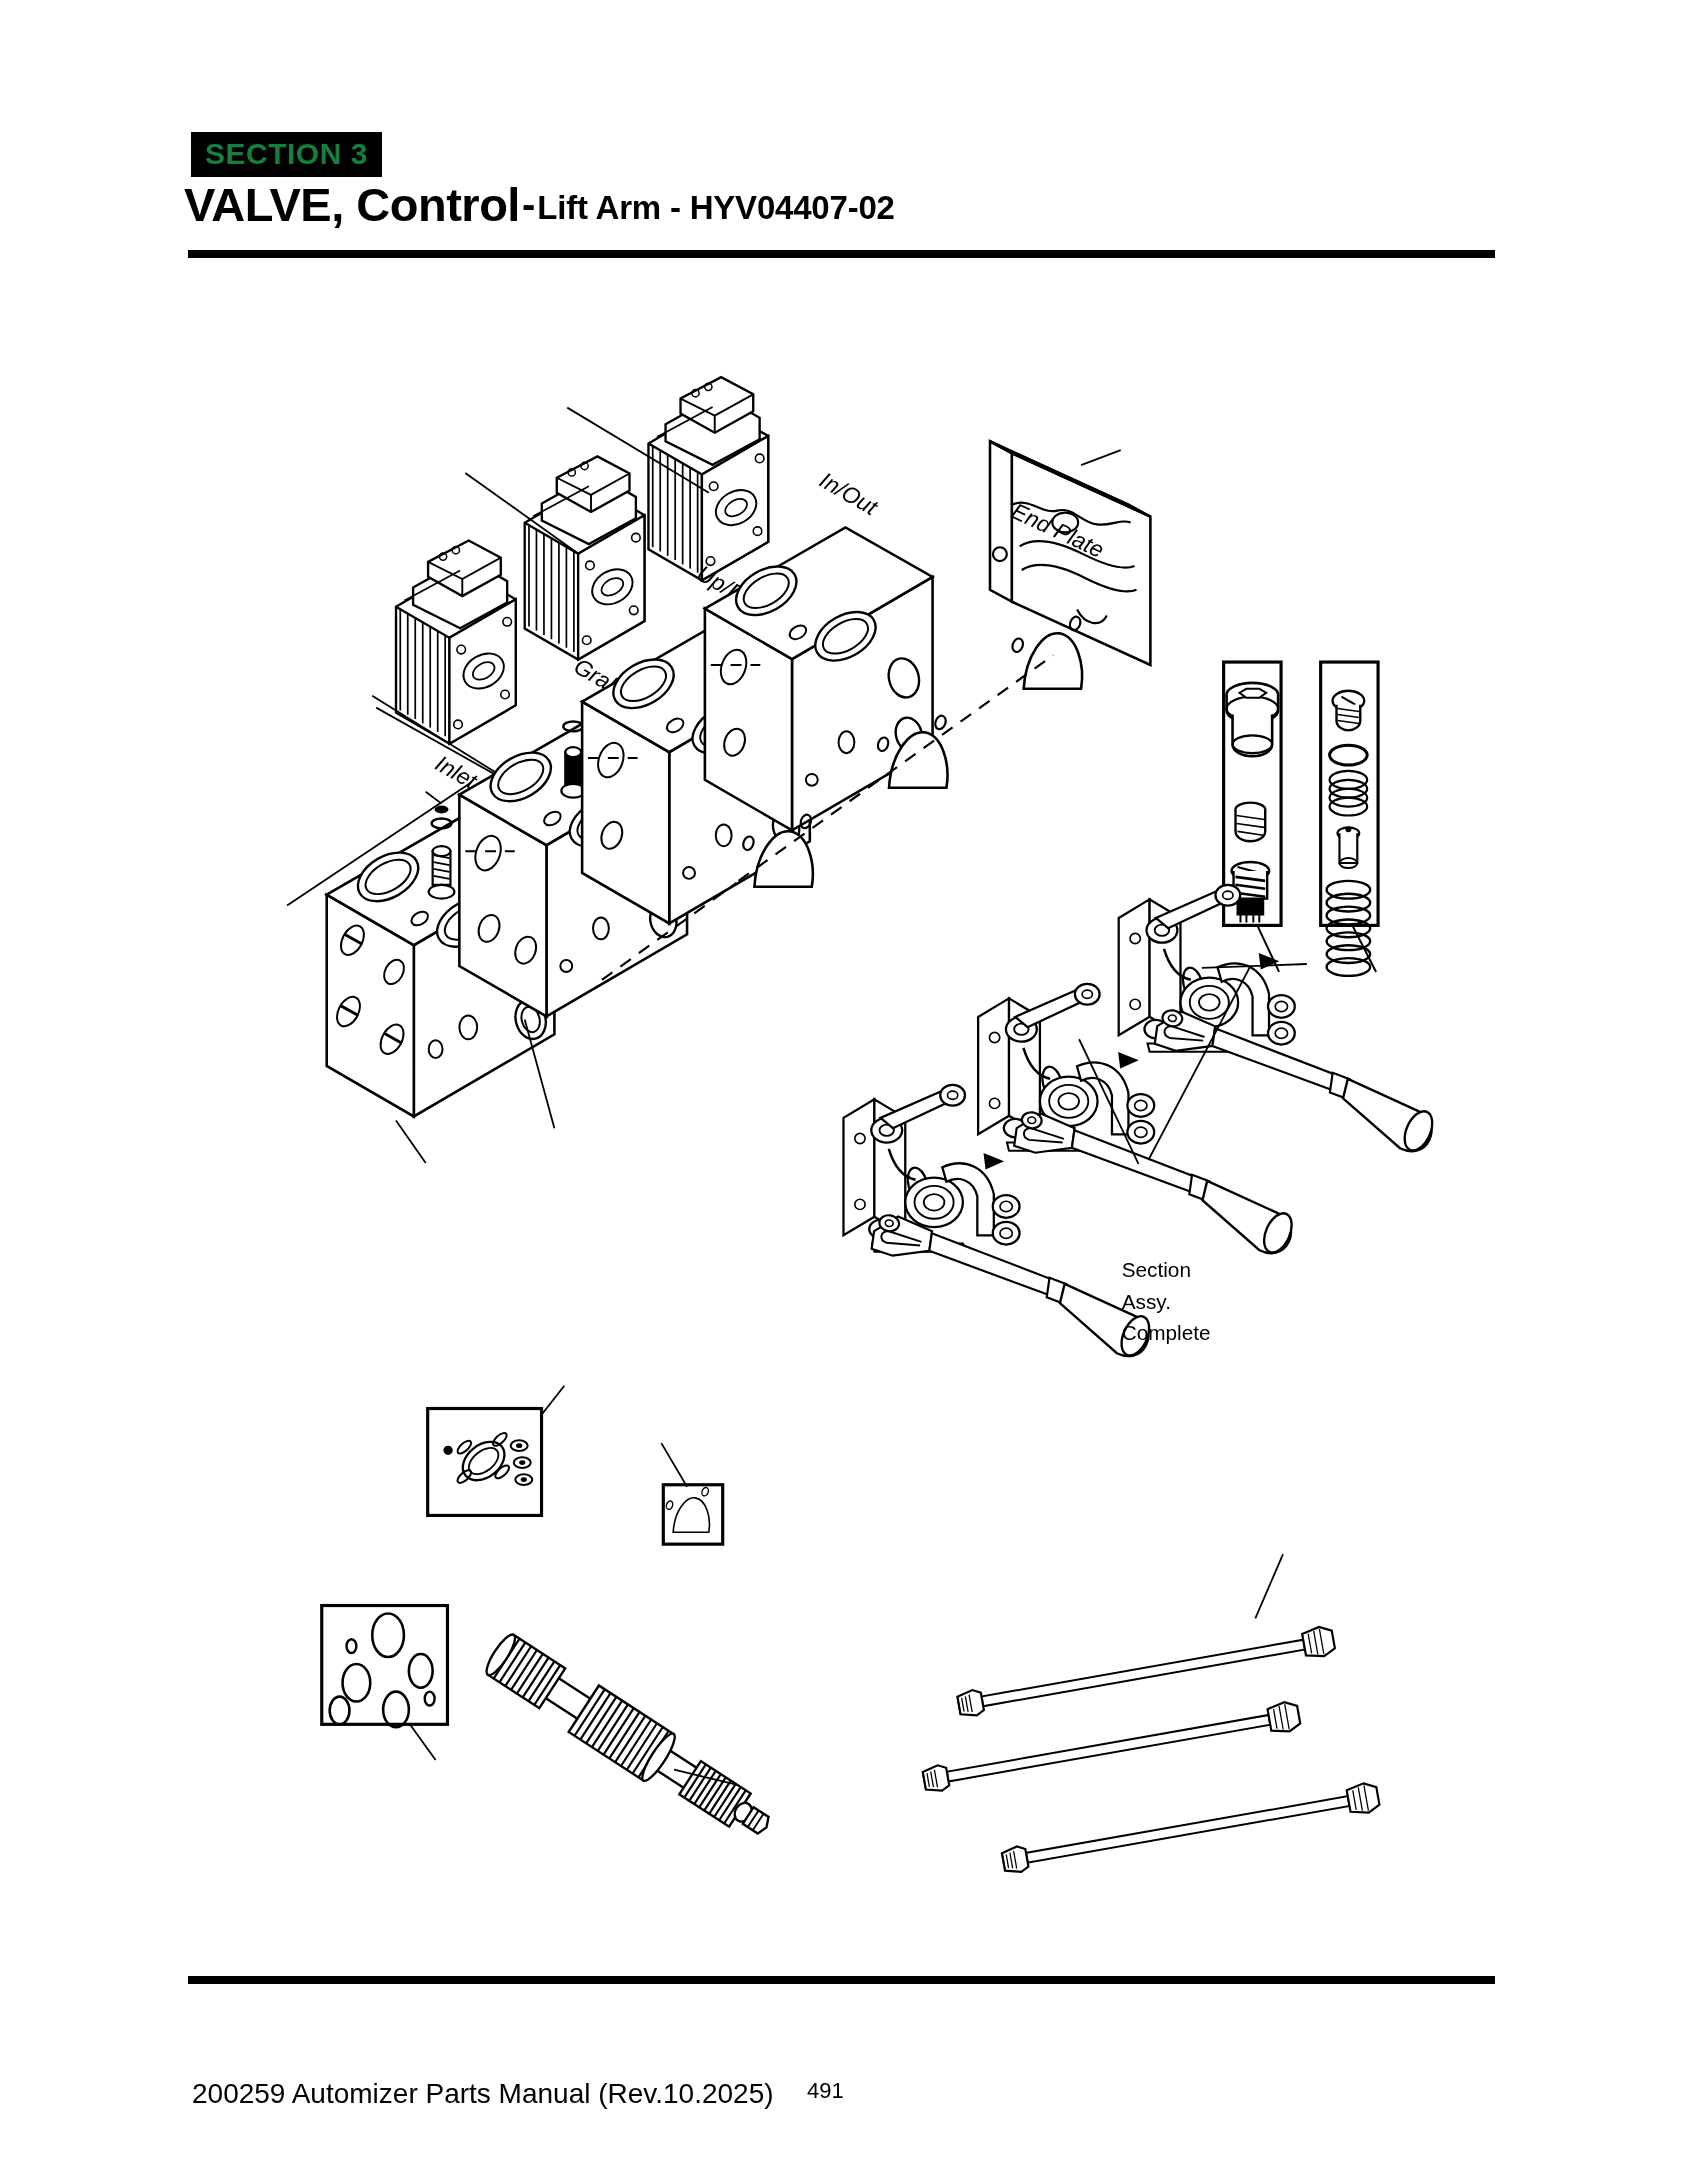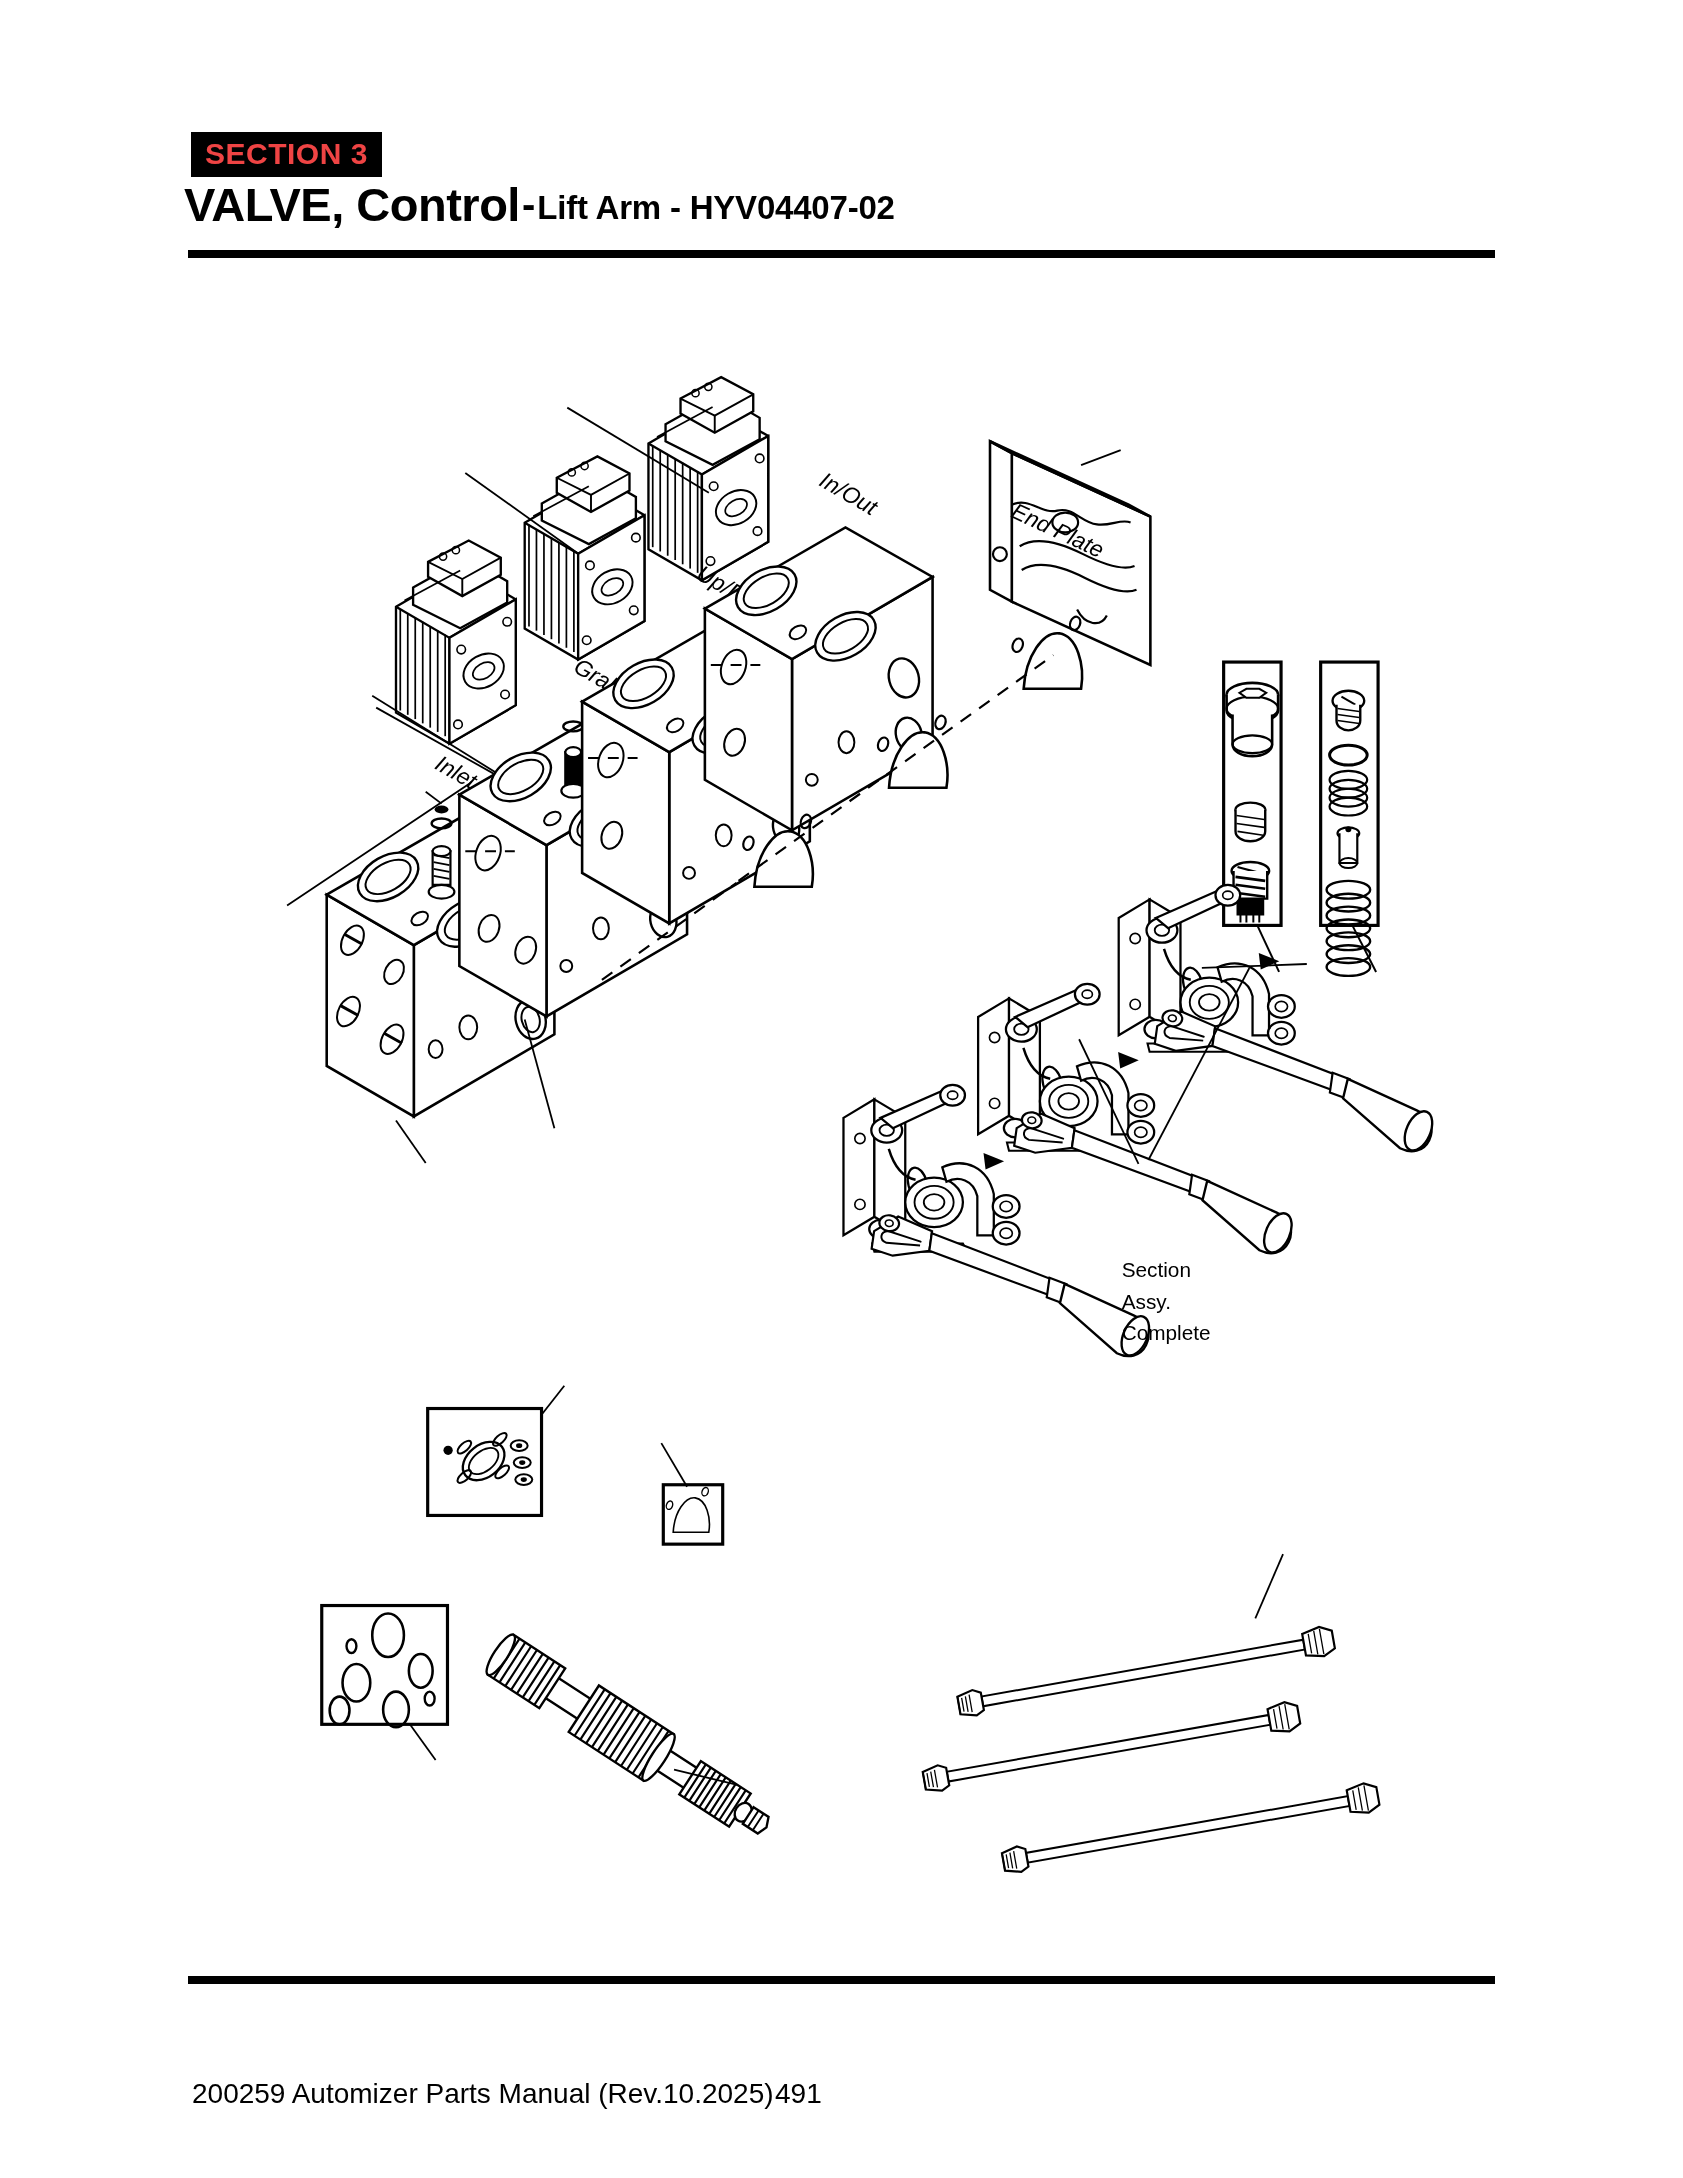--- a/index.html
+++ b/index.html
@@ -19,21 +19,21 @@
     background: #ffffff;
     overflow: hidden;
   }
 
   
   .section-badge {
     position: absolute;
     left: 191px;
     top: 132px;
     background: #000000;
-    color: #ef4444;
+    color: #15803d;
     font-weight: bold;
     font-size: 30px;
     letter-spacing: 0.5px;
     padding: 7px 14px 8px 14px;
     line-height: 1;
     white-space: nowrap;
   }
   .title-line {
     position: absolute;
     left: 184px;
@@ -81,23 +81,23 @@
   
   .footer-left {
     position: absolute;
     left: 192px;
     top: 2078px;
     font-size: 28px;
     white-space: nowrap;
   }
   .footer-page {
     position: absolute;
-    left: 775px;
+    left: 807px;
     top: 2078px;
-    font-size: 28px;
+    font-size: 22px;
   }
 
   
   #diagram {
     position: absolute;
     left: 0;
     top: 257px;
     width: 1683px;
     height: 1713px;
   }

